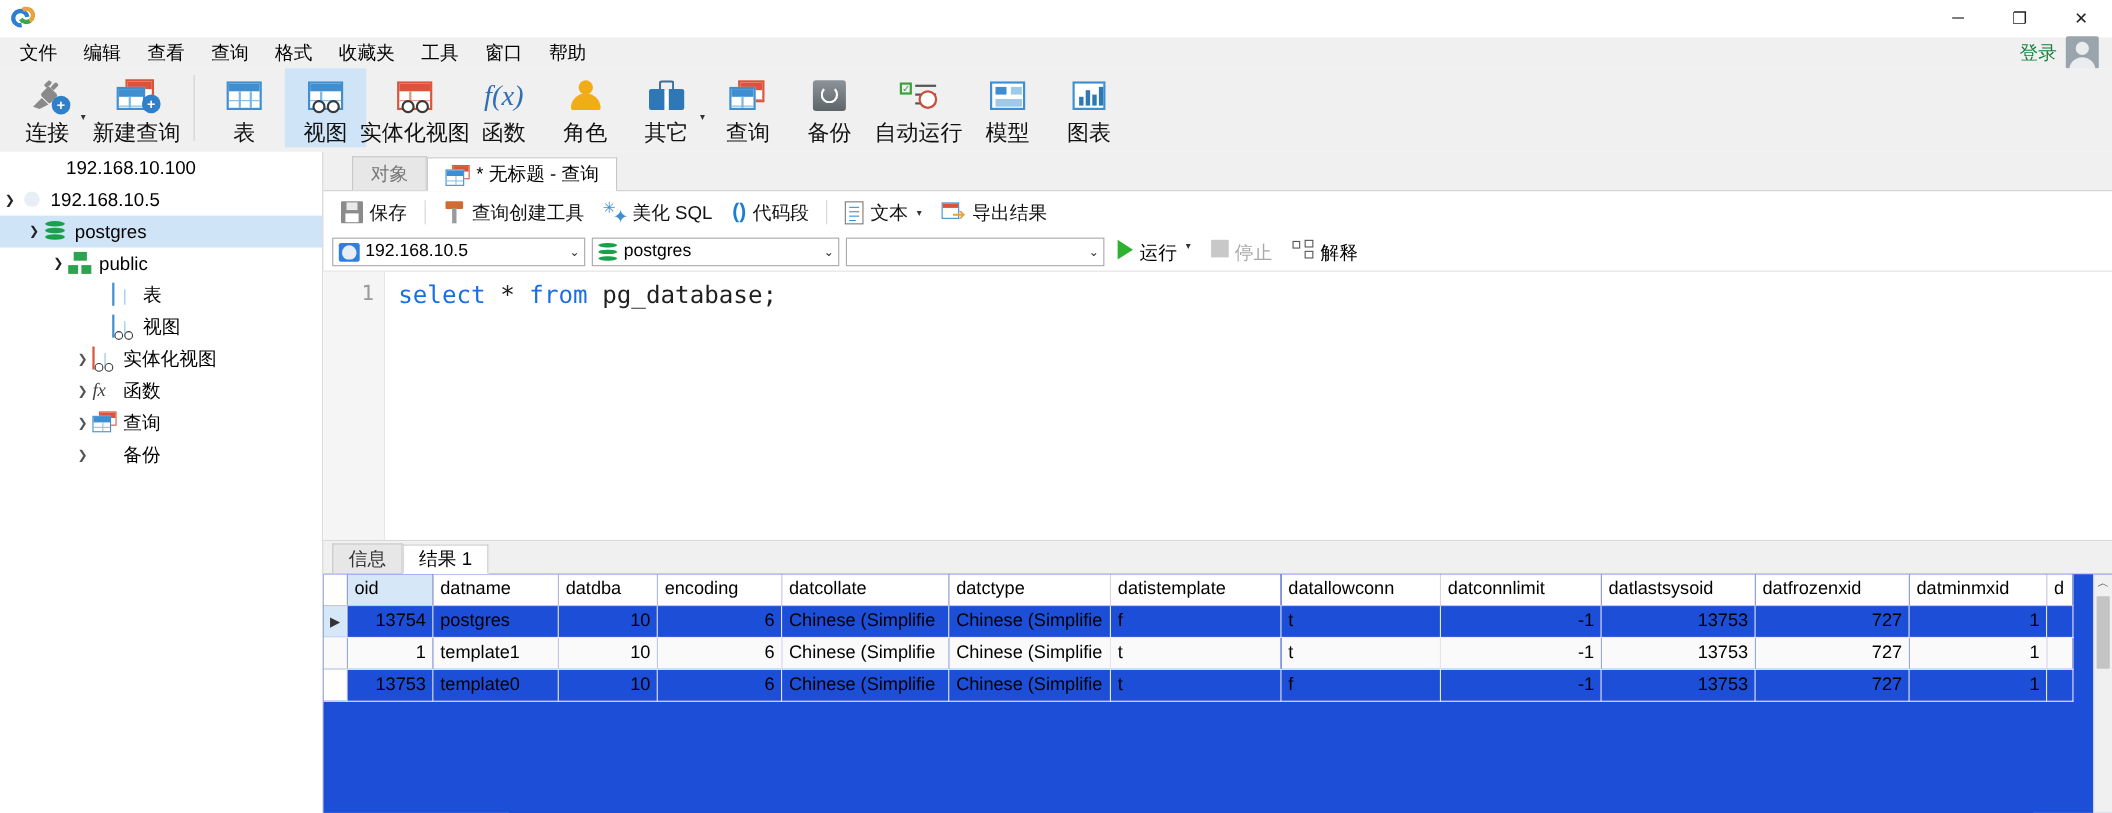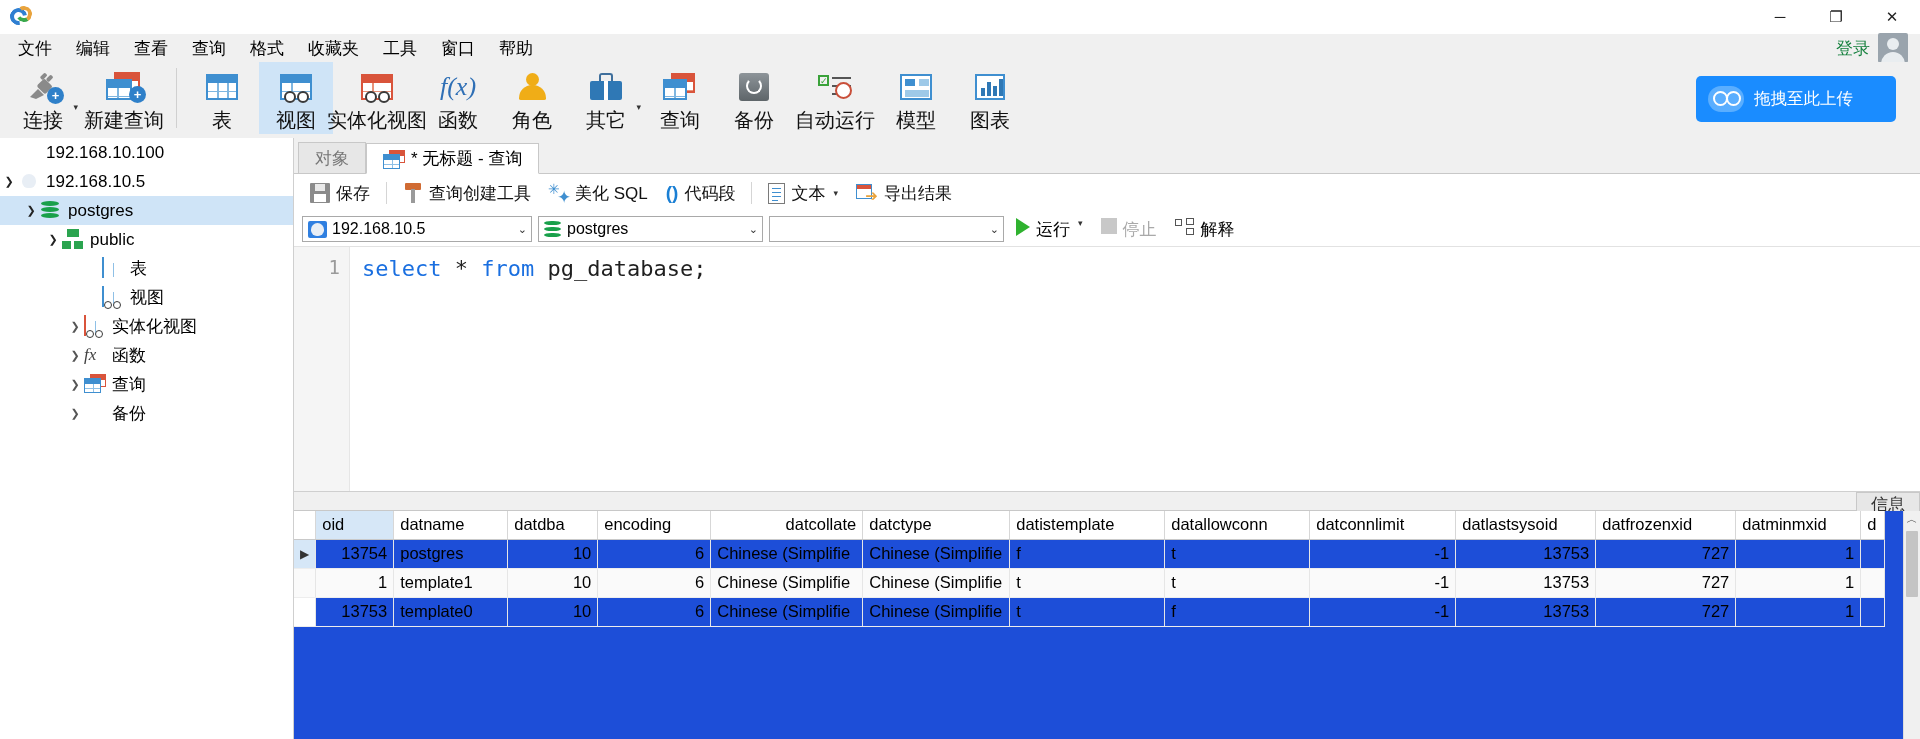--- a/index.html
+++ b/index.html
@@ -115,21 +115,21 @@
   .mini-grid.red{border-color:#d9543b;} .mini-grid.red .cap{background:#d9543b;}
   .mini-glass{position:absolute;left:1px;bottom:-3px;display:flex;}
   .mini-glass i{width:8px;height:8px;border:1.6px solid #3a3a3a;border-radius:50%;background:#fff;display:block;}
   .mini-glass i+i{margin-left:1px;}
   .fx-s{font-family:"Liberation Serif",serif;font-style:italic;font-size:17px;color:#404040;}
   .bkp-s{width:20px;height:18px;border-radius:2px;background:linear-gradient(#8d9499,#5e6569);position:relative;}
   .bkp-s::after{content:"↺";position:absolute;left:4px;top:-1px;color:#fff;font-size:14px;}
 
   
   .right{flex:1;display:flex;flex-direction:column;background:#fff;min-width:0;}
-  .tabstrip{height:36px;background:#f0f0f0;display:flex;align-items:flex-end;border-bottom:1px solid #c8c8c8;padding-left:4px;}
+  .tabstrip{height:36px;background:#f0f0f0;display:flex;align-items:flex-end;border-bottom:1px solid #c8c8c8;padding-left:26px;}
   .tab{height:31px;display:flex;align-items:center;gap:6px;padding:0 16px;font-size:17px;background:#e7e7e7;border:1px solid #c8c8c8;border-bottom:none;color:#777;}
   .tab.active{background:#fff;color:#000000;border-bottom:1px solid #fff;margin-bottom:-1px;}
 
   .qtoolbar{height:38px;display:flex;align-items:center;gap:2px;padding-left:8px;background:#fff;}
   .qbtn{display:flex;align-items:center;gap:6px;padding:4px 8px;font-size:17px;color:#111;white-space:nowrap;}
   .qsep{width:1px;height:22px;background:#d5d5d5;margin:0 6px;}
   .save-ico{width:20px;height:20px;background:#8b8b8b;position:relative;border-radius:1px;}
   .save-ico::before{content:"";position:absolute;left:5px;top:1px;width:10px;height:7px;background:#e9e9e9;}
   .save-ico::after{content:"";position:absolute;left:4px;top:11px;width:12px;height:8px;background:#fff;}
   .hammer{width:20px;height:20px;position:relative;}
@@ -167,21 +167,21 @@
   .explain u:nth-child(3){left:11px;top:10px;width:8px;height:7px;}
   .dis{color:#a9a9a9;}
 
   .editor{flex:1;display:flex;background:#fff;border-top:1px solid #e2e2e2;min-height:0;position:relative;overflow:hidden;}
   .gutter{width:56px;background:#f5f5f5;border-right:1px solid #e6e6e6;padding-top:9px;text-align:right;padding-right:9px;
           font-family:"DejaVu Sans Mono","Liberation Mono",monospace;font-size:19px;color:#9a9a9a;}
   .code{flex:1;padding:9px 0 0 12px;font-family:"DejaVu Sans Mono","Liberation Mono",monospace;font-size:22px;line-height:26px;white-space:pre;}
   .kw{color:#1a6fe0;} .op{color:#222;} .id{color:#1f1f1f;}
 
   .results{height:248px;border-top:1px solid #cfcfcf;display:flex;flex-direction:column;background:#fff;flex:0 0 248px;}
-  .rtabs{height:19px;background:#f0f0f0;display:flex;align-items:flex-end;padding-left:8px;border-bottom:1px solid #c8c8c8;flex-direction:column;}
+  .rtabs{height:30px;background:#f0f0f0;display:flex;align-items:flex-end;padding-left:8px;border-bottom:1px solid #c8c8c8;}
   .rtab{height:27px;display:flex;align-items:center;padding:0 14px;font-size:17px;background:#e7e7e7;border:1px solid #c8c8c8;border-bottom:none;color:#333;}
   .rtab.active{background:#fff;color:#000;border-bottom:1px solid #fff;margin-bottom:-1px;}
 
   .gridwrap{flex:1;overflow:hidden;position:relative;background:#1d4ed8;}
   table.grid{border-collapse:collapse;table-layout:fixed;font-size:16.5px;}
   table.grid th{background:#fff;border-right:1px solid #d7d7d7;border-bottom:1px solid #c9c9c9;
                 font-weight:normal;text-align:left;padding:4px 6px;height:28px;white-space:nowrap;overflow:hidden;}
   table.grid th.sel{background:#d6e7f7;}
   table.grid td{border-right:1px solid #e6e6e6;border-bottom:1px solid #ededed;padding:3px 6px;height:29px;
                 white-space:nowrap;overflow:hidden;}
@@ -390,31 +390,27 @@
       <div class="chartico">
           <b style="left:4px;height:8px;"></b>
           <b style="left:10px;height:14px;"></b>
           <b style="left:16px;height:10px;"></b>
           <b style="left:22px;height:17px;"></b>
         </div>
     </div>
     <div class="tool-lbl">图表</div>
   </div>
 
-  <div class="upload">
-    <div class="cloud"></div>
-    <div class="utxt">拖拽至此上传</div>
-  </div>
 </div>
 
 <div class="body">
 
   <div class="sidebar">
 
-    <div class="tree-row" style="align-items:center;">
+    <div class="tree-row" style="padding-left:14px;align-items:center;">
       <span class="exp"></span>
       <span class="ticon"><span class="mysql-ico"></span></span>
       <span class="tlabel">192.168.10.100</span>
     </div>
 
 
     <div class="tree-row" style="padding-left:0px;">
       <span class="exp open">❯</span>
       <span class="ticon"><span class="pg-ico"></span></span>
       <span class="tlabel">192.168.10.5</span>
@@ -612,21 +608,21 @@
 
       <div class="gridwrap">
         <table class="grid" id="result-grid">
           <thead>
               <tr>
                 <th class="rowhdr"></th>
                 <th class="sel" style="width: 78px;">oid</th>
                 <th style="width: 114px;">datname</th>
                 <th style="width: 90px;">datdba</th>
                 <th style="width: 113px;">encoding</th>
-                <th style="width: 152px; text-align: right;">datcollate</th>
+                <th style="width: 152px;">datcollate</th>
                 <th style="width: 147px;">datctype</th>
                 <th style="width: 155px;">datistemplate</th>
                 <th style="width: 145px;">datallowconn</th>
                 <th style="width: 146px;">datconnlimit</th>
                 <th style="width: 140px;">datlastsysoid</th>
                 <th style="width: 140px;">datfrozenxid</th>
                 <th style="width: 125px;">datminmxid</th>
                 <th style="width: 24px;">d</th>
               </tr>
             </thead>

